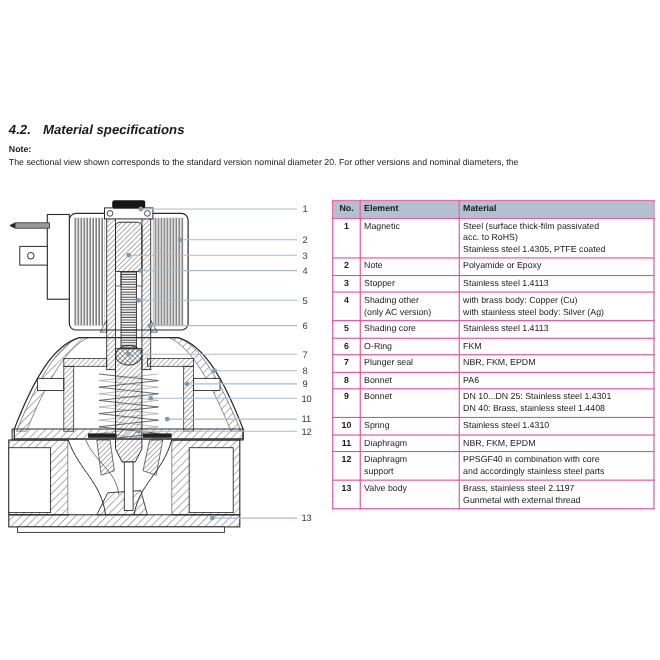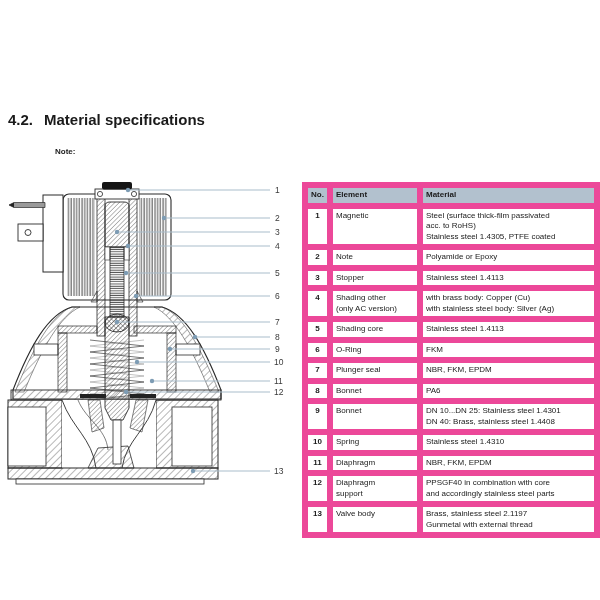--- a/index.html
+++ b/index.html
@@ -1,42 +1,43 @@
 <!DOCTYPE html>
 <html><head>
 <meta charset="utf-8">
 <style>
   html,body{margin:0;padding:0;background:#fff;}
   .page{position:relative;width:600px;height:600px;background:#ffffff;overflow:hidden;
         font-family:"Liberation Sans",sans-serif;color:#1a1a1a;}
-  .heading{position:absolute;left:8px;top:111px;font-size:15px;font-weight:bold;}
+  .heading{position:absolute;left:8px;top:111px;font-size:12px;font-weight:bold;font-style:italic;}
   .heading .secnum{display:inline-block;margin-right:11px;}
-  .note-label{position:absolute;left:8px;top:147px;font-size:8px;font-weight:bold;margin-left:47px;}
+  .note-label{position:absolute;left:8px;top:131px;font-size:8px;font-weight:bold;}
   .note-text{position:absolute;left:8px;top:142px;font-size:8px;line-height:11px;white-space:nowrap;}
   .diagram{position:absolute;left:2px;top:176px;}
   .mat-table{position:absolute;left:302px;top:182px;width:292px;border-collapse:collapse;
              table-layout:fixed;font-size:8px;line-height:10.5px;}
-  .mat-table th,.mat-table td{border:6px solid #ec4899;padding:2px 3px;vertical-align:top;
+  .mat-table th,.mat-table td{border:1px solid #ec4899;padding:2px 3px;vertical-align:top;
              text-align:left;white-space:pre-line;overflow:hidden;}
   .mat-table thead th{background:#b2c1ce;font-weight:bold;}
   .mat-table td.no-cell{text-align:center;font-weight:bold;}
   .mat-table thead th.no-cell{text-align:center;}
   svg text{font-family:"Liberation Sans",sans-serif;font-size:8.5px;fill:#3a3a3a;}
 </style>
 </head>
 <body>
 
 <div class="page">
 
   <div class="heading">
     <span class="secnum">4.2.</span><span>Material specifications</span>
   </div>
 
   <div class="note-label">Note:</div>
   <div class="note-text">
+    <div>The sectional view shown corresponds to the standard version nominal diameter 20. For other versions and nominal diameters, the</div>
   </div>
 
   <svg class="diagram" width="298" height="320" viewBox="2 176 298 320" xmlns="http://www.w3.org/2000/svg">
     <defs>
       <pattern id="hA" width="5" height="5" patternUnits="userSpaceOnUse" patternTransform="rotate(45)">
         <line x1="0" y1="0" x2="0" y2="5" stroke="#4a4a4a" stroke-width="0.8"></line>
       </pattern>
       <pattern id="hB" width="3.2" height="3.2" patternUnits="userSpaceOnUse" patternTransform="rotate(45)">
         <line x1="0" y1="0" x2="0" y2="3.2" stroke="#3a3a3a" stroke-width="0.7"></line>
       </pattern>

